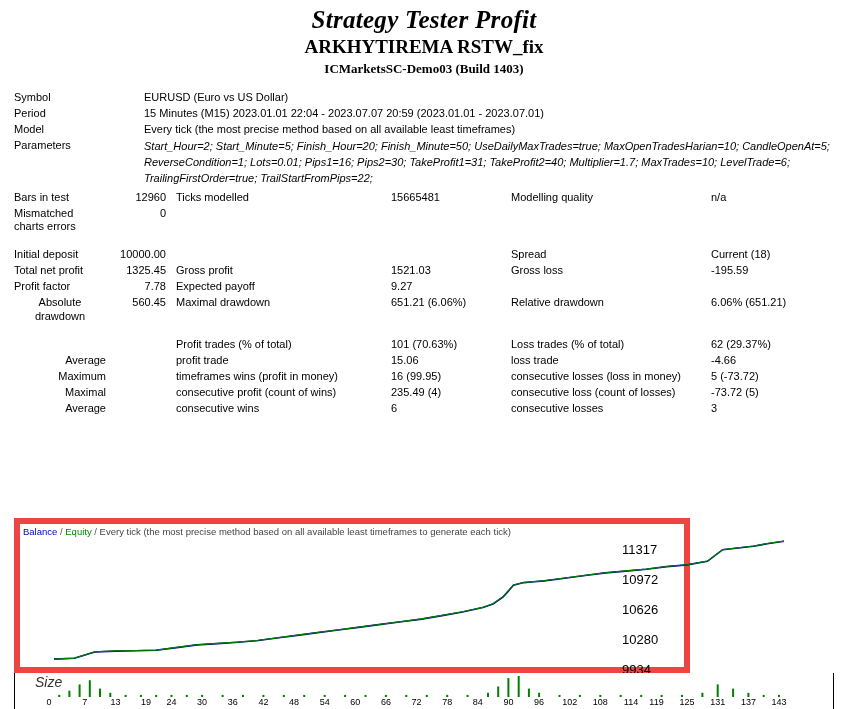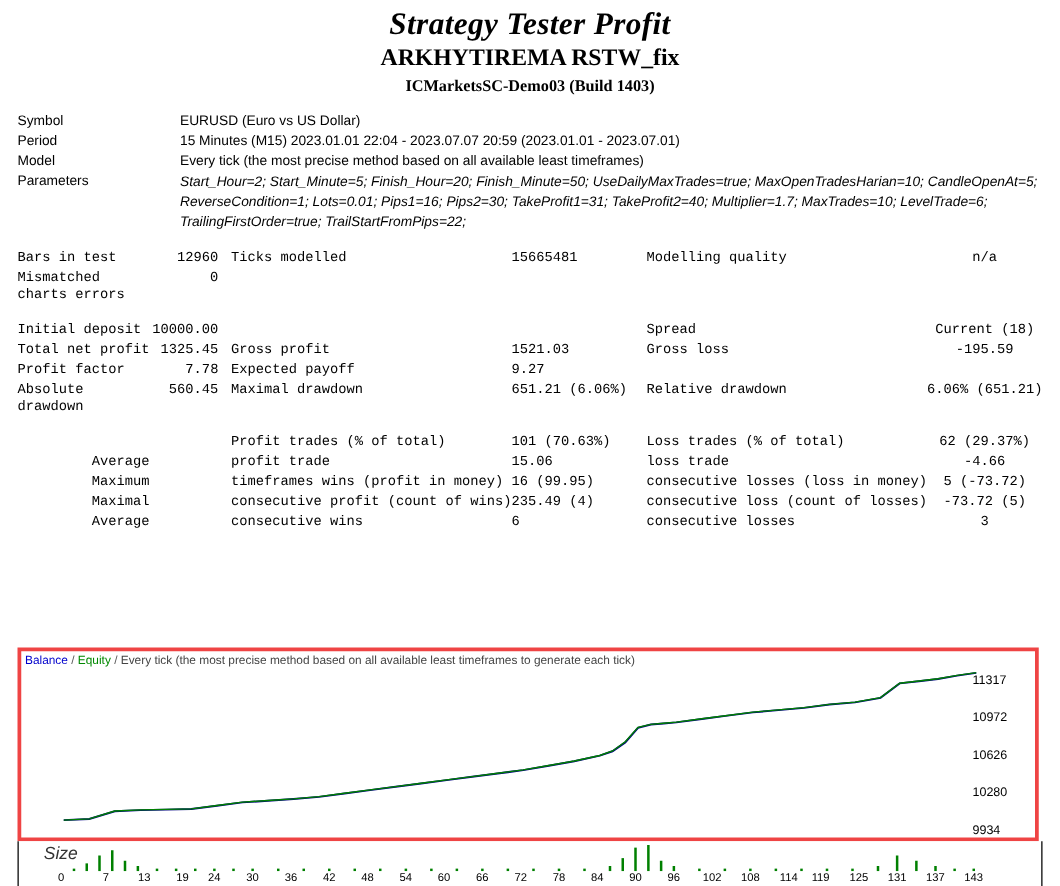--- a/index.html
+++ b/index.html
@@ -74,31 +74,31 @@
   table.stats td {
     padding: 2px 0;
     vertical-align: top;
     white-space: nowrap;
   }
   td.c1 { width: 92px; text-align: right; padding-right: 0 !important; }
   td.c2 { width: 38px; text-align: right; padding-right: 10px !important; }
   td.c3 { width: 215px; }
   td.c4 { width: 110px; text-align: left; padding-right: 10px !important; }
   td.c5 { width: 200px; }
-  td.c6 { text-align: center; }
+  td.c6 { text-align: left; }
   .gap-row td { height: 10px; padding: 0 !important; }
 
   
   .chart-wrap {
     position: absolute;
     left: 14px;
     top: 512px;
-    width: 817px;
+    width: 676px;
     height: 155px;
-    border: 3px solid #ef4444;
+    border: 6px solid #ef4444;
     box-sizing: border-box;
     background: #ffffff;
   }
   .chart-legend {
     position: absolute;
     left: 3px;
     top: 2px;
     font-size: 9.5px;
     white-space: nowrap;
   }
@@ -109,25 +109,25 @@
 
   .chart-plot {
     position: absolute;
     left: 0;
     top: 0;
     width: 770px;
     height: 153px;
   }
   .y-axis {
     position: absolute;
-    right: 4px;
+    right: 16px;
     top: 0;
     width: 48px;
     height: 153px;
-    font-size: 10px;
+    font-size: 13px;
   }
   .y-lab {
     position: absolute;
     left: 2px;
   }
 
   
   .size-wrap {
     position: absolute;
     left: 14px;
@@ -192,21 +192,21 @@
       <td class="lbl">Model</td>
       <td>Every tick (the most precise method based on all available least timeframes)</td>
     </tr>
     <tr>
       <td class="lbl">Parameters</td>
       <td class="params-cell">Start_Hour=2; Start_Minute=5; Finish_Hour=20; Finish_Minute=50; UseDailyMaxTrades=true; MaxOpenTradesHarian=10; CandleOpenAt=5; ReverseCondition=1; Lots=0.01; Pips1=16; Pips2=30; TakeProfit1=31; TakeProfit2=40; Multiplier=1.7; MaxTrades=10; LevelTrade=6; TrailingFirstOrder=true; TrailStartFromPips=22;</td>
     </tr>
   </tbody>
     </table>
 
-  <table class="stats" style="margin-top:10px;font-family:Liberation Mono, monospace;">
+  <table class="stats" style="">
     <tbody>
         <tr>
       <td class="c1" style="text-align:left">Bars in test</td>
       <td class="c2" style="width:60px">12960</td>
       <td class="c3">Ticks modelled</td>
       <td class="c4">15665481</td>
       <td class="c5">Modelling quality</td>
       <td class="c6">n/a</td>
     </tr>
     <tr>
@@ -238,21 +238,21 @@
     </tr>
     <tr>
       <td class="c1" style="text-align:left">Profit factor</td>
       <td class="c2" style="width:60px">7.78</td>
       <td class="c3">Expected payoff</td>
       <td class="c4">9.27</td>
       <td class="c5"></td>
       <td class="c6"></td>
     </tr>
     <tr>
-      <td class="c1" style="text-align:left; white-space:normal; line-height:1.25;">Absolute drawdown</td>
+      <td class="c1" style="text-align:center; white-space:normal; line-height:1.25;">Absolute drawdown</td>
       <td class="c2" style="width:60px">560.45</td>
       <td class="c3">Maximal drawdown</td>
       <td class="c4">651.21 (6.06%)</td>
       <td class="c5">Relative drawdown</td>
       <td class="c6">6.06% (651.21)</td>
     </tr>
     <tr class="gap-row">
           <td colspan="6"></td>
         </tr>
     <tr>

